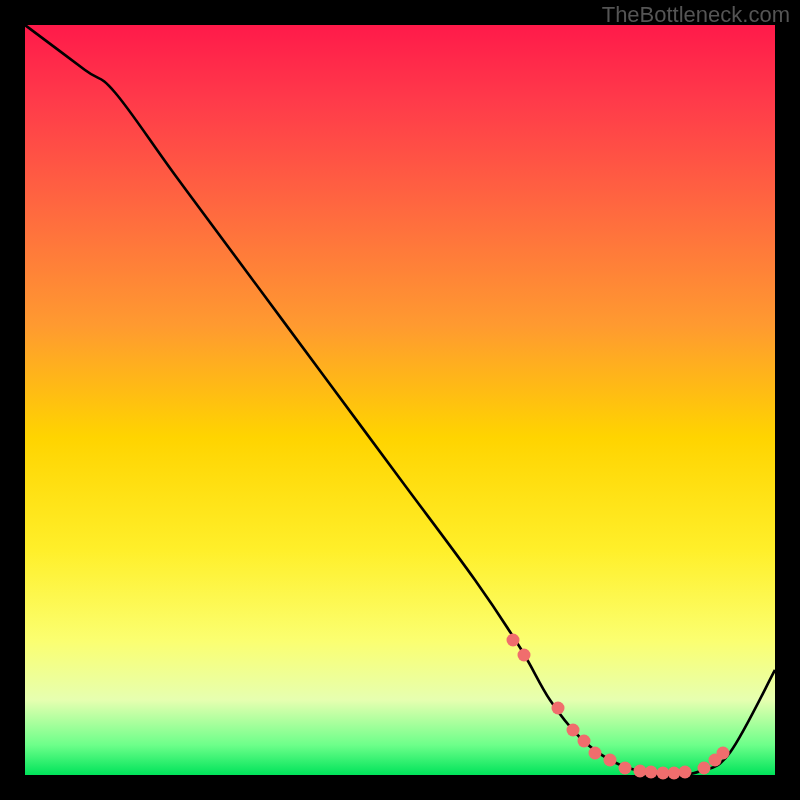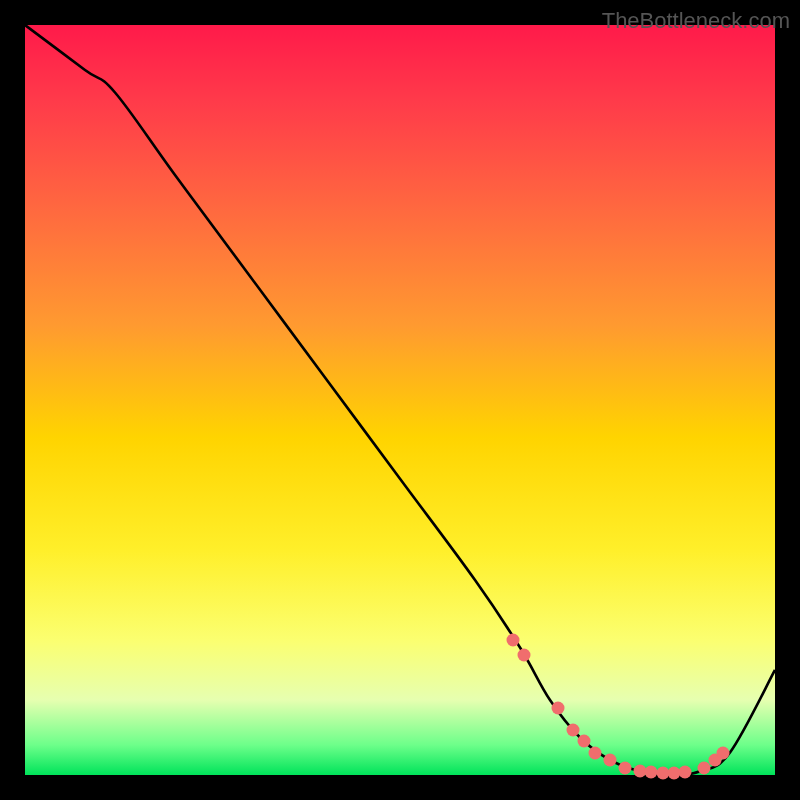--- a/index.html
+++ b/index.html
@@ -6,21 +6,21 @@
   body {
     width: 800px;
     height: 800px;
     background: #000;
     position: relative;
     font-family: Arial, Helvetica, sans-serif;
     overflow: hidden;
   }
   .attribution {
     position: absolute;
-    top: 8px;
+    top: 2px;
     right: 10px;
     color: #555;
     font-size: 22px;
     font-weight: 400;
     z-index: 10;
   }
   .chart-area {
     position: absolute;
     left: 25px;
     top: 25px;

